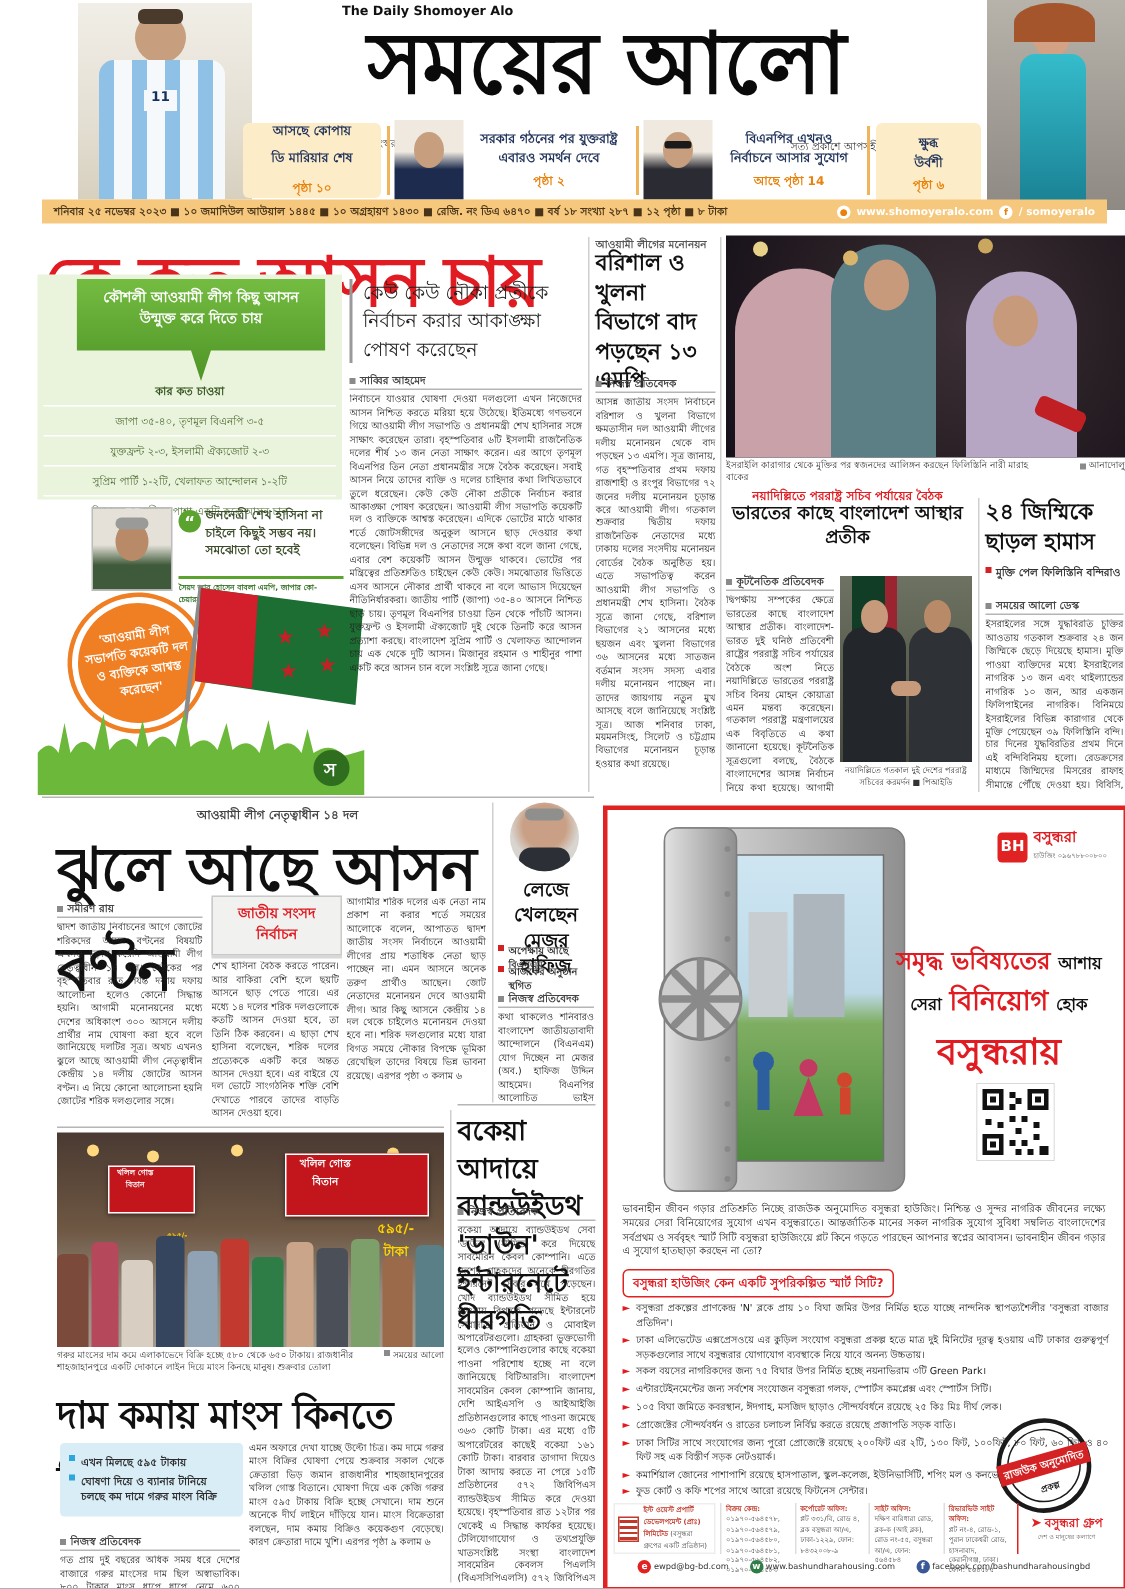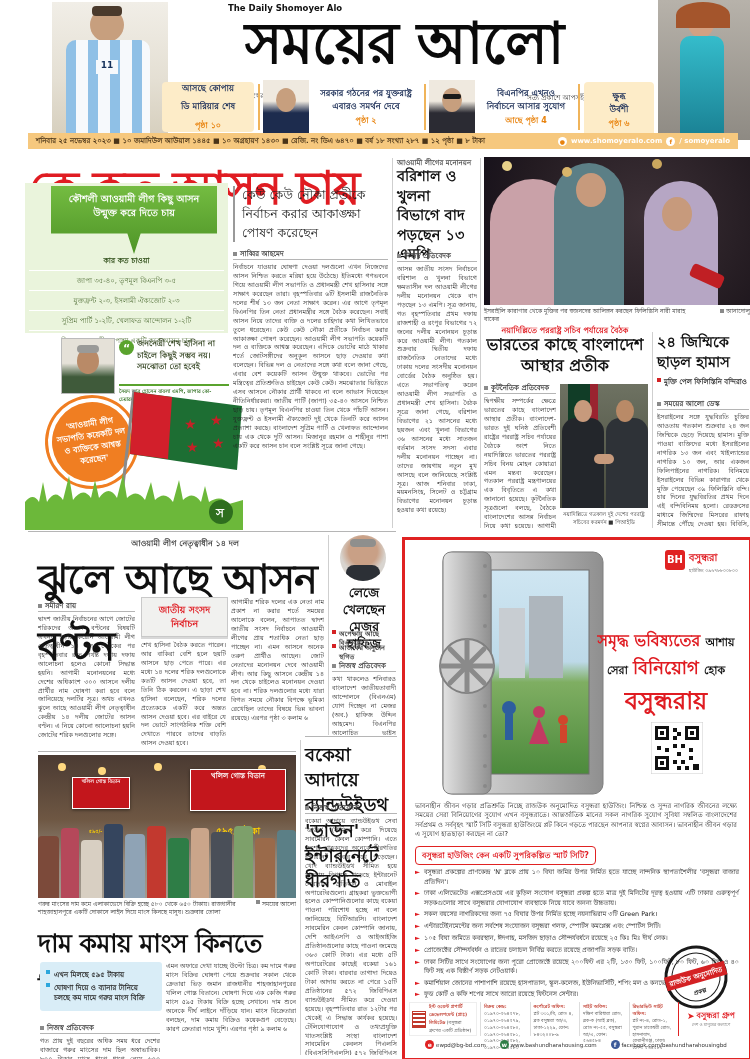--- a/index.html
+++ b/index.html
@@ -48,21 +48,21 @@
   .ad{border:3px solid #e02222;background:#fff;}
   .adq{border:1.5px solid #e02222;border-radius:4px;color:#e01c22;font-weight:bold;font-size:8px;
        padding:2px 6px;display:inline-block;}
   .adb{display:flex;gap:4px;font-size:6.4px;line-height:1.45;color:#1a1a1a;margin:2.4px 0;text-align:justify;}
   .arrow{color:#e01c22;font-size:6.5px;flex:0 0 auto;line-height:1.45;}
   .adfoot{display:flex;gap:3px;font-size:4.6px;color:#444;align-items:stretch;}
   .adfoot .colx{border-left:1px solid #ddd;padding:2px 3px;flex:1;line-height:1.5;}
   .adfoot .hdr{color:#c0392b;font-weight:bold;}
   .links{display:flex;justify-content:center;gap:14px;font-size:5.5px;color:#333;align-items:center;}
   .banner{background:#c3161c;border:1.5px solid #fff;color:#fff;font-weight:bold;text-align:center;
-          display:flex;flex-direction:column;justify-content:space-between;box-shadow:0 1px 3px rgba(0,0,0,.5);}
+          display:flex;flex-direction:row;justify-content:center;box-shadow:0 1px 3px rgba(0,0,0,.5);}
   .banner .pr{color:#ffd200;margin-top:42px;}
   .person{border-radius:4px 4px 0 0;align-self:flex-end;}
 </style>
 </head>
 <body>
 
 <div class="page">
 
   <div class="abs" style="left:52px;top:2px;width:116px;height:131px;background:linear-gradient(180deg,#f1eee7,#e4dfd3 60%,#d7d0bf);overflow:hidden;">
     <div class="abs" style="left:38px;top:6px;width:34px;height:34px;border-radius:50%;background:#c79f7e;"></div>
@@ -97,21 +97,21 @@
     <div class="pg">পৃষ্ঠা ২</div>
   </div>
   <div class="abs" style="left:424px;top:84px;width:2px;height:46px;background:#f0b45a;"></div>
   <div class="abs" style="left:429px;top:80px;width:46px;height:53px;background:linear-gradient(180deg,#efe9df 40%,#2b2b33 62%);overflow:hidden;">
     <div class="abs" style="left:13px;top:8px;width:20px;height:24px;border-radius:50%;background:#c79f7e;"></div>
     <div class="abs" style="left:14px;top:14px;width:18px;height:5px;background:#1a1a1a;border-radius:2px;"></div>
   </div>
   <div class="abs teaser" style="left:477px;top:82px;width:98px;height:50px;background:transparent;">
     <div class="t1">বিএনপির এখনও</div>
     <div class="t1">নির্বাচনে আসার সুযোগ</div>
-    <div class="pg">আছে পৃষ্ঠা 4</div>
+    <div class="pg">আছে পৃষ্ঠা 14</div>
   </div>
   <div class="abs" style="left:578px;top:84px;width:2px;height:46px;background:#f0b45a;"></div>
   <div class="abs teaser" style="left:584px;top:82px;width:70px;height:56px;">
     <div class="t1">ক্ষুব্ধ</div>
     <div class="t1">উর্বশী</div>
     <div class="pg">পৃষ্ঠা ৬</div>
   </div>
 
   <div class="abs datebar" style="left:28px;top:133px;width:694px;height:16px;">
     <span>শনিবার ২৫ নভেম্বর ২০২৩ ■ ১০ জমাদিউল আউয়াল ১৪৪৫ ■ ১০ অগ্রহায়ণ ১৪৩০ ■ রেজি. নং ডিএ ৬৪৭০ ■ বর্ষ ১৮ সংখ্যা ২৮৭ ■ ১২ পৃষ্ঠা ■ ৮ টাকা</span>
@@ -194,21 +194,21 @@
   </div>
   <div class="abs" style="left:484px;top:307px;width:266px;display:flex;justify-content:space-between;align-items:flex-start;">
     <span class="cap" style="width:212px;">ইসরাইলি কারাগার থেকে মুক্তির পর স্বজনদের আলিঙ্গন করছেন ফিলিস্তিনি নারী মারাহ বাকের</span>
     <span class="cap" style="display:flex;gap:2px;align-items:center;">
         <span class="sq"></span>
         <span>আনাদোলু</span>
       </span>
   </div>
 
   <div class="abs red center hl" style="left:484px;top:324px;width:162px;font-size:8px;">নয়াদিল্লিতে পররাষ্ট্র সচিব পর্যায়ের বৈঠক</div>
-  <div class="abs center hl" style="left:484px;top:335px;width:162px;font-size:16px;line-height:1.3;">ভারতের কাছে বাংলাদেশ আস্থার প্রতীক</div>
+  <div class="abs center hl" style="left:484px;top:335px;width:162px;font-size:12px;line-height:1.3;">ভারতের কাছে বাংলাদেশ আস্থার প্রতীক</div>
   <div class="abs byline" style="left:484px;top:382px;width:72px;">
     <span class="sq"></span>
       <span>কূটনৈতিক প্রতিবেদক</span>
   </div>
   <div class="abs rule" style="left:484px;top:393px;width:72px;"></div>
   <div class="abs bt" style="left:484px;top:397px;width:72px;height:131px;overflow:hidden;">দ্বিপক্ষীয় সম্পর্কের ক্ষেত্রে ভারতের কাছে বাংলাদেশ আস্থার প্রতীক। বাংলাদেশ-ভারত দুই ঘনিষ্ঠ প্রতিবেশী রাষ্ট্রের পররাষ্ট্র সচিব পর্যায়ের বৈঠকে অংশ নিতে নয়াদিল্লিতে ভারতের পররাষ্ট্র সচিব বিনয় মোহন কোয়াত্রা এমন মন্তব্য করেছেন। গতকাল পররাষ্ট্র মন্ত্রণালয়ের এক বিবৃতিতে এ কথা জানানো হয়েছে। কূটনৈতিক সূত্রগুলো বলছে, বৈঠকে বাংলাদেশের আসন্ন নির্বাচন নিয়ে কথা হয়েছে। আগামী দিনের পথচলা, দ্বিপক্ষীয় সম্পর্ক ও আঞ্চলিক ইস্যুতে দুই দেশ ঐকমত্যে পৌঁছেছে। এরপর পৃষ্ঠা ৯ কলাম ৬</div>
   <div class="abs" style="left:560px;top:384px;width:88px;height:124px;background:linear-gradient(180deg,#6e7262,#474a3c);overflow:hidden;">
     <div class="abs" style="left:8px;top:0;width:22px;height:70px;background:#113d27;"></div>
     <div class="abs" style="left:30px;top:0;width:8px;height:70px;background:#9a2430;"></div>
     <div class="abs" style="left:2px;top:34px;width:42px;height:90px;border-radius:14px 14px 0 0;background:#23262b;"></div>
@@ -381,21 +381,21 @@
         <circle cx="72" cy="18" r="2"></circle>
           <circle cx="72" cy="48" r="2"></circle>
           <circle cx="72" cy="78" r="2"></circle>
         <circle cx="72" cy="158" r="2"></circle>
           <circle cx="72" cy="188" r="2"></circle>
           <circle cx="72" cy="218" r="2"></circle>
           <circle cx="72" cy="238" r="2"></circle>
       </g>
     </svg>
 
-    <div class="abs" style="left:240px;top:10px;display:flex;gap:4px;align-items:flex-start;padding-left:20px;">
+    <div class="abs" style="left:240px;top:10px;display:flex;gap:4px;align-items:flex-end;padding-left:20px;">
       <div style="width:20px;height:20px;background:#e02222;border-radius:3px;color:#fff;font-weight:bold;font-size:10px;text-align:center;line-height:20px;">BH</div>
       <div>
         <div class="red hl" style="font-size:10px;">বসুন্ধরা</div>
         <div style="font-size:4.6px;color:#555;">হাউজিং ০৯৬৭৮৮০০৮০০</div>
       </div>
     </div>
 
     <div class="abs" style="left:185px;top:88px;width:152px;text-align:center;line-height:1.6;">
       <span class="red hl" style="font-size:16px;">সমৃদ্ধ ভবিষ্যতের</span>
       <span class="hl" style="font-size:11px;">আশায়</span><br>

